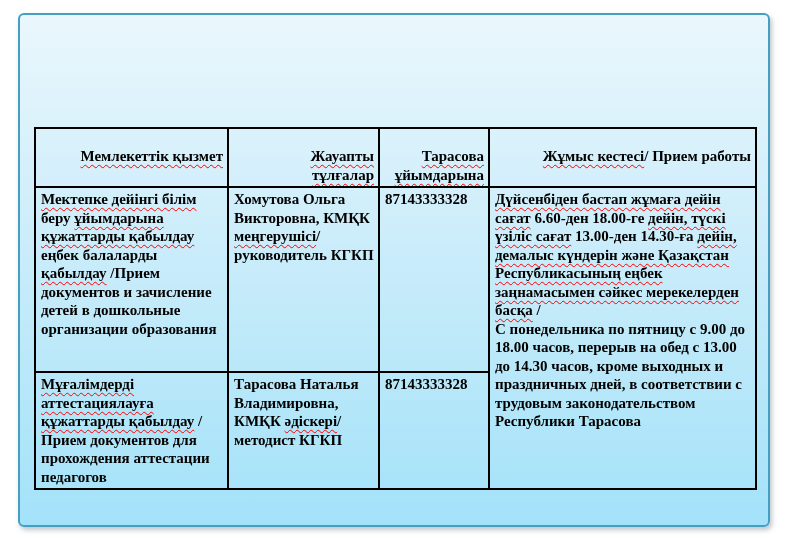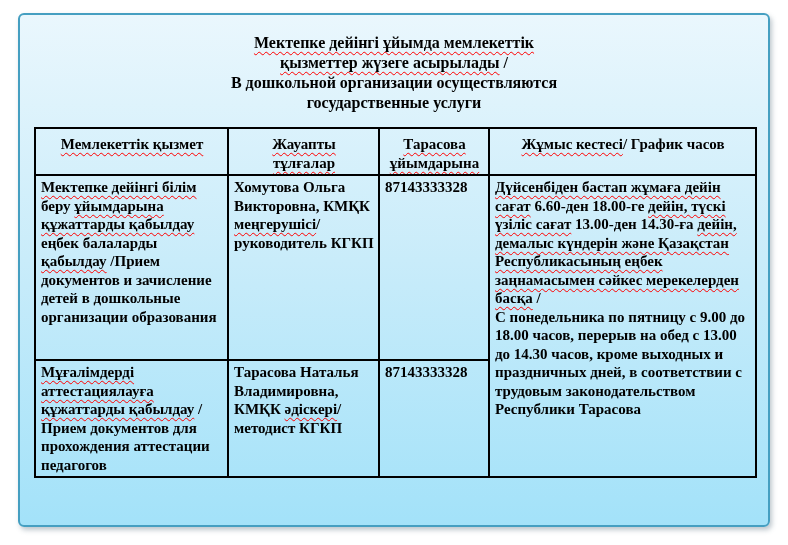--- a/index.html
+++ b/index.html
@@ -43,41 +43,35 @@
     background:transparent;
   }
   table.services th,
   table.services td{
     border:2px solid var(--table-border);
     vertical-align:top;
     font-size:15px;line-height:18.5px;font-weight:bold;
     padding:2px 4px 2px 5px;
     overflow:hidden;
   }
-  table.services th{text-align:center;padding-top:6px;}
+  table.services th{text-align:right;padding-top:18px;}
   table.services td{text-align:left;}
   tr.hdr-row{height:36px;}
   tr.body-row-1{height:185px;}
   tr.body-row-2{height:103px;}
   td.phone-cell{padding-left:6px;}
   td.schedule-cell{padding:24px 6px 2px 7px;}
   td.schedule-cell .para{margin:0;}
 </style>
 </head>
 <body>
 
 <div class="stage">
   <div class="panel"></div>
 
-  <div class="title">
-    <div><span class="wavy">Мектепке дейінгі ұйымда мемлекеттік</span></div>
-    <div><span class="wavy">қызметтер жүзеге асырылады</span><span> /</span></div>
-    <div><span>В дошкольной организации осуществляются</span></div>
-    <div><span>государственные услуги</span></div>
-  </div>
 
   <table class="services">
     <colgroup>
       <col style="width:193px">
       <col style="width:151px">
       <col style="width:110px">
       <col style="width:267px">
     </colgroup>
     <tbody>
         <tr class="hdr-row">
@@ -86,21 +80,21 @@
       </th>
       <th>
         <div><span class="wavy">Жауапты</span></div>
         <div><span class="wavy">тұлғалар</span></div>
       </th>
       <th>
         <div><span class="wavy">Тарасова</span></div>
         <div><span class="wavy">ұйымдарына</span></div>
       </th>
       <th>
-        <div><span class="wavy">Жұмыс кестесі</span><span>/ График часов</span></div>
+        <div><span class="wavy">Жұмыс кестесі</span><span>/ Прием работы</span></div>
       </th>
     </tr>
     <tr class="body-row-1">
       <td><span class="wavy">Мектепке дейінгі білім</span><span> беру </span><span class="wavy">ұйымдарына</span><span> </span><span class="wavy">құжаттарды қабылдау</span><span> еңбек балаларды </span><span class="wavy">қабылдау</span><span> /Прием документов и зачисление детей в дошкольные организации образования</span></td>
       <td><span>Хомутова Ольга Викторовна, КМҚК </span><span class="wavy">меңгерушісі</span><span>/ руководитель КГКП</span></td>
       <td class="phone-cell">87143333328</td>
       <td class="schedule-cell" rowspan="2">
         <div class="para"><span class="wavy">Дүйсенбіден бастап жұмаға дейін сағат</span><span> 6.60-ден 18.00-ге </span><span class="wavy">дейін, түскі үзіліс сағат</span><span> 13.00-ден 14.30-ға </span><span class="wavy">дейін, демалыс күндерін және Қазақстан Республикасының еңбек заңнамасымен сәйкес мерекелерден басқа</span><span> /</span></div>
         <div class="para"><span>С понедельника по пятницу с 9.00 до 18.00 часов, перерыв на обед с 13.00 до 14.30 часов, кроме выходных и праздничных дней, в соответствии с трудовым законодательством</span></div>
         <div class="para"><span>Республики Тарасова</span></div>

